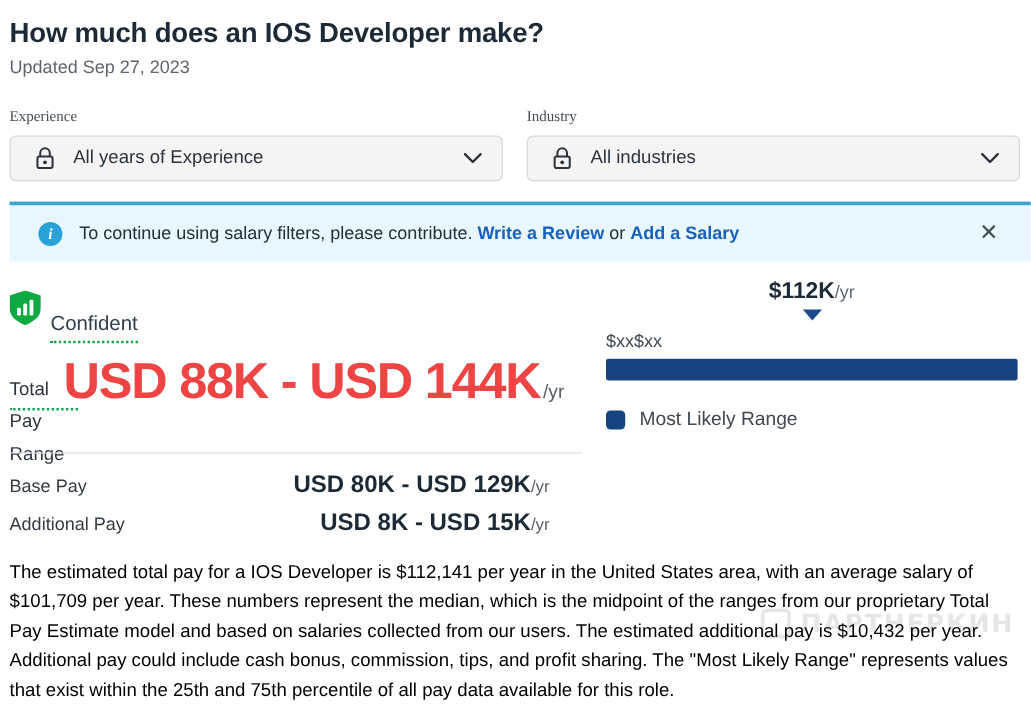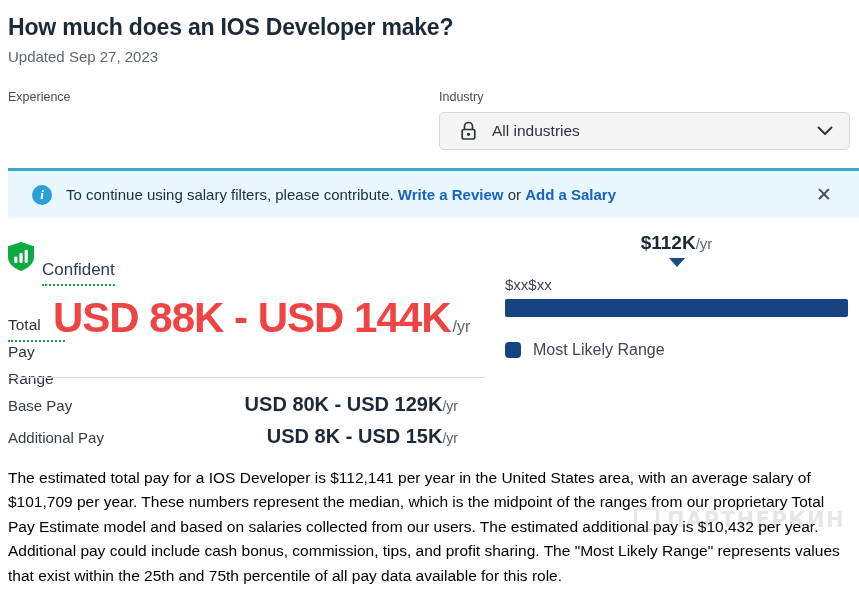--- a/index.html
+++ b/index.html
@@ -9,21 +9,21 @@
     font-family:"Liberation Sans", sans-serif; background:#fff;
   }
   
   .header { position:absolute; left:8px; top:14px; }
   .title { font-size:23px; font-weight:bold; color:#1c2936; letter-spacing:-0.2px; }
   .updated { margin-top:7px; font-size:15px; color:#5d666e; }
 
   
   .filters { position:absolute; left:8px; top:90px; width:842px; display:flex; gap:20px; }
   .filter { flex:1; }
-  .filter-label { font-size:12.5px; color:#454e56; }
+  .filter-label { font-size:12.5px; color:#454e56;font-family:Liberation Serif, serif; }
   .selectbox {
     margin-top:8px; height:38px; background:#f4f4f5;
     border:1px solid #d5d8dc; border-radius:5px;
     display:flex; align-items:center; padding:0 16px 0 20px; cursor:pointer;
   }
   .lock-icon { margin-right:15px; display:flex; }
   .select-value { font-size:15.5px; color:#2b343d; flex:1; }
   .chevron-icon { display:flex; }
 
   
@@ -102,20 +102,35 @@
 <div class="page">
 
   <div class="header">
     <div class="title">How much does an IOS Developer make?</div>
     <div class="updated">Updated Sep 27, 2023</div>
   </div>
 
   <div class="filters">
     <div class="filter">
       <div class="filter-label">Experience</div>
+      <div class="selectbox">
+        <span class="lock-icon">
+          <svg width="17" height="20" viewBox="0 0 17 20">
+              <path d="M4.5 8.5 V5.5 a4 4 0 0 1 8 0 v3" fill="none" stroke="#2b343d" stroke-width="1.7"></path>
+              <rect x="2.2" y="8.5" width="12.6" height="9.5" rx="1.6" fill="none" stroke="#2b343d" stroke-width="1.7"></rect>
+              <circle cx="8.5" cy="13.3" r="1.6" fill="#2b343d"></circle>
+            </svg>
+        </span>
+        <span class="select-value">All years of Experience</span>
+        <span class="chevron-icon">
+          <svg width="16" height="10" viewBox="0 0 16 10">
+              <path d="M1.5 1.5 L8 8 L14.5 1.5" fill="none" stroke="#2b343d" stroke-width="2" stroke-linecap="round" stroke-linejoin="round"></path>
+            </svg>
+        </span>
+      </div>
     </div>
     <div class="filter">
       <div class="filter-label">Industry</div>
       <div class="selectbox">
         <span class="lock-icon">
           <svg width="17" height="20" viewBox="0 0 17 20">
               <path d="M4.5 8.5 V5.5 a4 4 0 0 1 8 0 v3" fill="none" stroke="#2b343d" stroke-width="1.7"></path>
               <rect x="2.2" y="8.5" width="12.6" height="9.5" rx="1.6" fill="none" stroke="#2b343d" stroke-width="1.7"></rect>
               <circle cx="8.5" cy="13.3" r="1.6" fill="#2b343d"></circle>
             </svg>

